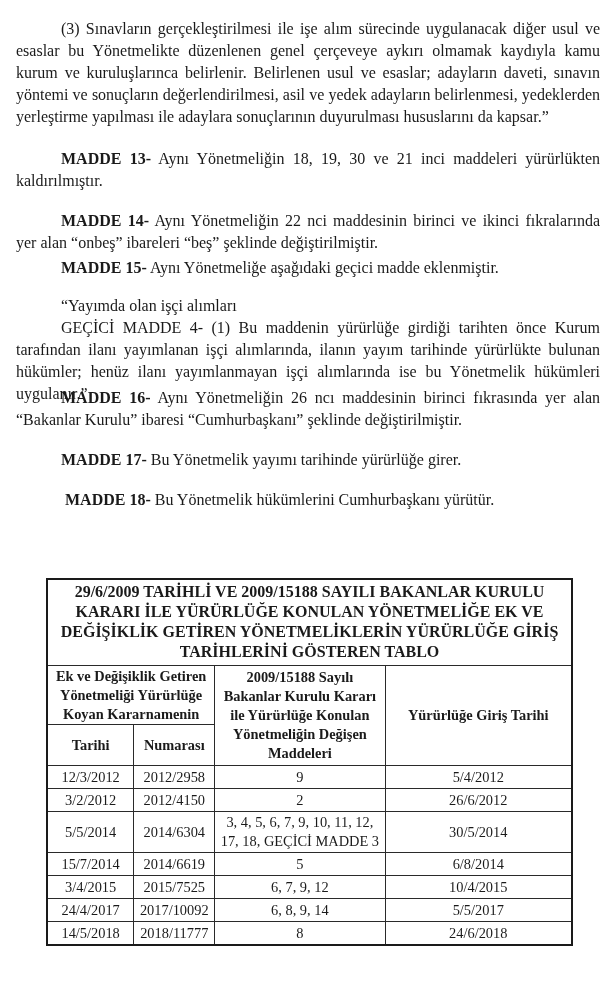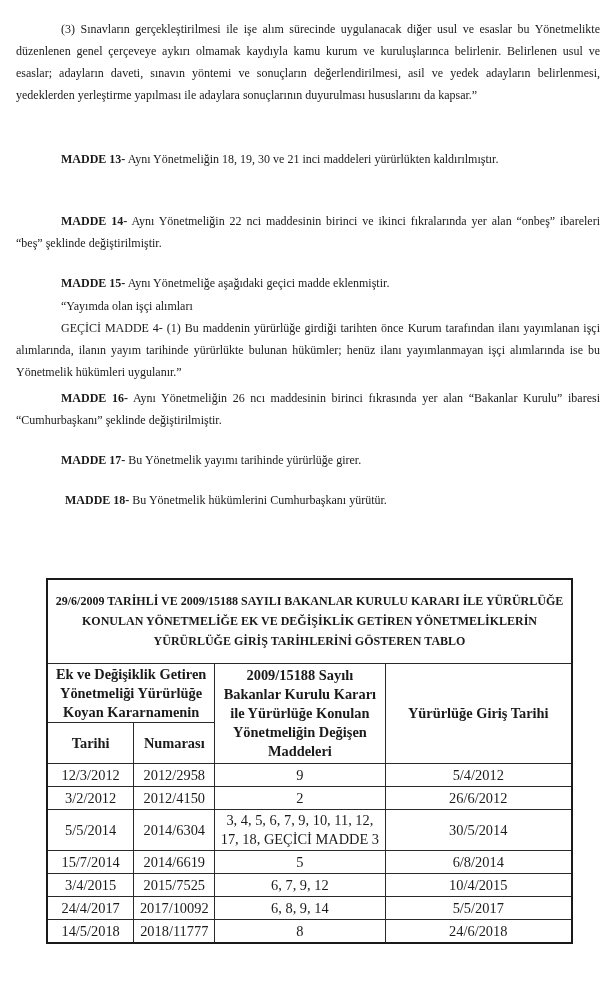--- a/index.html
+++ b/index.html
@@ -4,40 +4,40 @@
 <style>
   html, body { margin: 0; padding: 0; background: #ffffff; }
   body {
     width: 615px; height: 1004px; position: relative; overflow: hidden;
     font-family: "Liberation Serif", "DejaVu Serif", serif;
     color: #1a1a1a;
   }
   .page { position: absolute; left: 16px; top: 0; width: 584px; }
   .para {
     position: absolute; left: 0; width: 584px;
-    font-size: 12px; line-height: 22px;
+    font-size: 16px; line-height: 22px;
     text-align: justify; text-align-last: left;
   }
   .indent { text-indent: 45px; }
   .bold { font-weight: bold; }
 
   table.tbl {
     position: absolute; left: 46px; top: 578px; width: 527px;
     border-collapse: collapse;
     font-family: "Liberation Serif", "DejaVu Serif", serif;
     font-size: 14.4px; color: #1a1a1a;
     border: 2px solid #1a1a1a;
   }
   table.tbl td, table.tbl th {
     border: 1px solid #2a2a2a; text-align: center; vertical-align: middle;
     padding: 0 2px;
   }
   table.tbl th { font-weight: bold; }
   .tbl .title-cell {
-    font-size: 12px; line-height: 20px; padding: 2px 4px 3px 4px; height: 78px;
+    font-size: 16px; line-height: 20px; padding: 2px 4px 3px 4px; height: 78px;
   }
   .tbl .h1 { line-height: 19px; height: 58px; }
   .tbl .h2 { height: 40px; }
   .tbl td { height: 22px; line-height: 18px; margin-left: 8px; }
   .tbl td.tall { height: 40px; line-height: 19px; }
 </style>
 </head>
 <body>
 
 <div class="page">
@@ -47,21 +47,21 @@
   </p>
 
   <p class="para indent" style="top:148px;margin:0;">
     <span class="bold">MADDE 13-</span><span> Aynı Yönetmeliğin 18, 19, 30 ve 21 inci maddeleri yürürlükten kaldırılmıştır.</span>
   </p>
 
   <p class="para indent" style="top:210px;margin:0;">
     <span class="bold">MADDE 14-</span><span> Aynı Yönetmeliğin 22 nci maddesinin birinci ve ikinci fıkralarında yer alan “onbeş” ibareleri “beş” şeklinde değiştirilmiştir.</span>
   </p>
 
-  <p class="para indent" style="top:272px;margin:0;">
+  <p class="para indent" style="top:257px;margin:0;">
     <span class="bold">MADDE 15-</span><span> Aynı Yönetmeliğe aşağıdaki geçici madde eklenmiştir.</span>
   </p>
 
   <p class="para indent" style="top:295px;margin:0;">
     <span>“Yayımda olan işçi alımları</span>
   </p>
 
   <p class="para indent" style="top:317px;margin:0;">
     <span>GEÇİCİ MADDE 4- (1) Bu maddenin yürürlüğe girdiği tarihten önce Kurum tarafından ilanı yayımlanan işçi alımlarında, ilanın yayım tarihinde yürürlükte bulunan hükümler; henüz ilanı yayımlanmayan işçi alımlarında ise bu Yönetmelik hükümleri uygulanır.”</span>
   </p>

